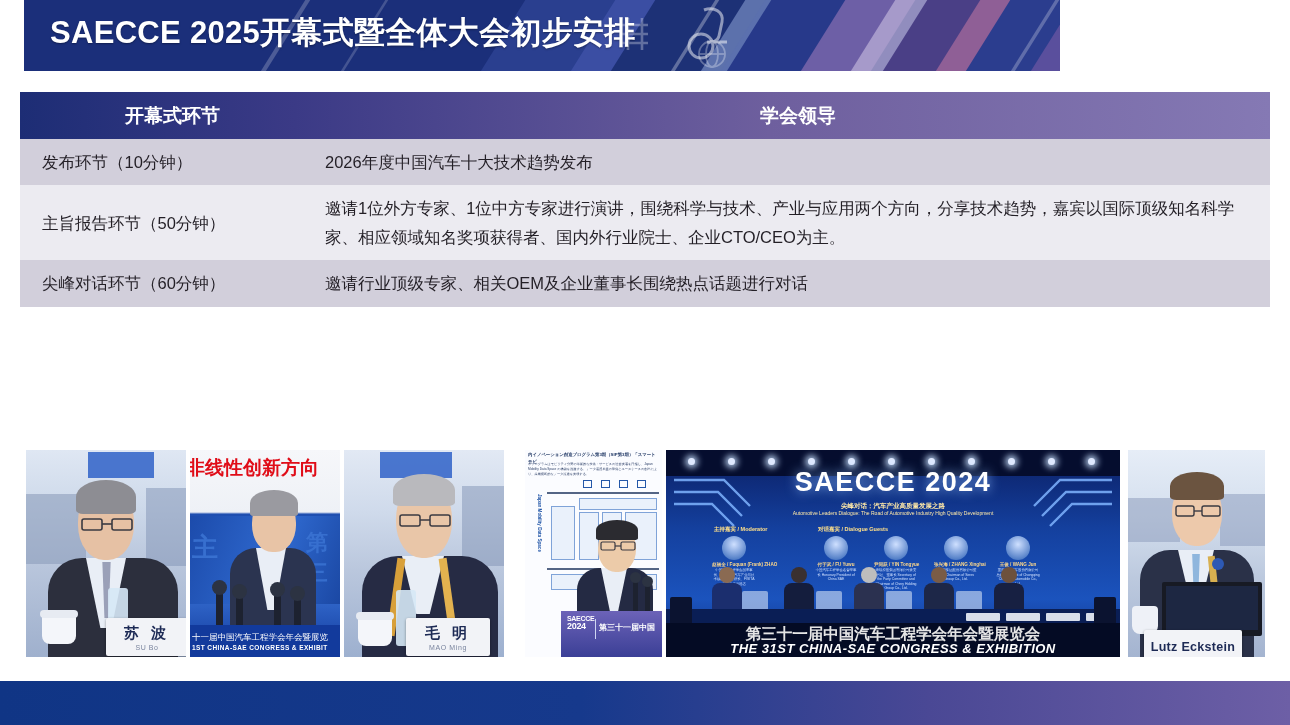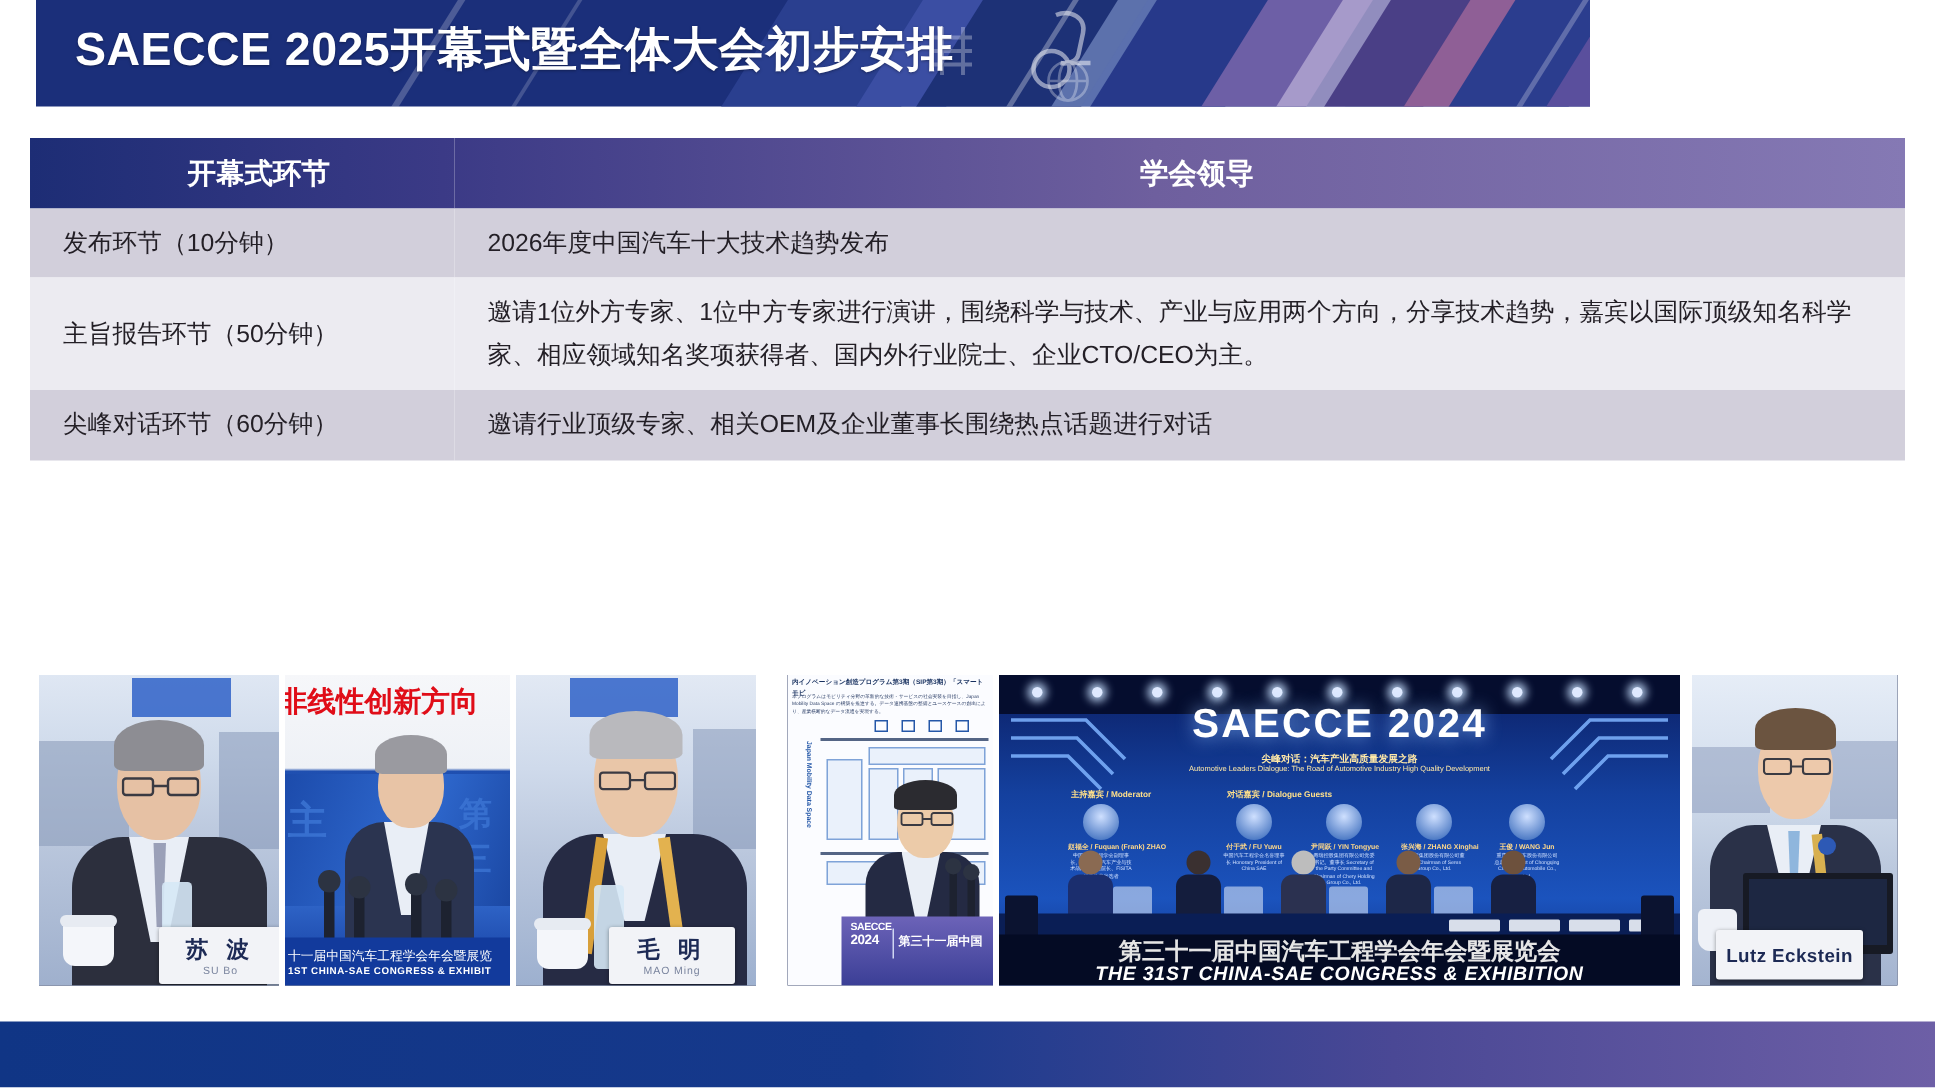--- a/index.html
+++ b/index.html
@@ -437,20 +437,20 @@
     <svg style="position:absolute;left:47px;top:54px;" width="46" height="14" viewBox="0 0 46 14" fill="none" stroke="#3a3a42" stroke-width="1.4">
       <rect x="1" y="2" width="18" height="10" rx="2"></rect>
         <rect x="27" y="2" width="18" height="10" rx="2"></rect>
         <path d="M19 7h8"></path>
     </svg>
     <div style="position:absolute;left:82px;top:106px;width:7px;height:44px;background:#d8b050;transform:rotate(-6deg);"></div>
     <div style="position:absolute;left:84px;top:108px;width:12px;height:12px;border-radius:50%;background:#2d59b5;"></div>
     <div style="position:absolute;left:34px;top:132px;width:100px;height:54px;background:#171a24;border-radius:2px;"></div>
     <div style="position:absolute;left:38px;top:136px;width:92px;height:44px;background:#1d2742;"></div>
     <div style="position:absolute;left:4px;top:156px;width:26px;height:28px;background:#eef1f7;border-radius:4px 4px 8px 8px;"></div>
-    <div class="nameplate latin" style="left:16px;top:170px;width:98px;height:33px;">
+    <div class="nameplate latin" style="left:16px;top:180px;width:98px;height:33px;">
       <span class="cn">Lutz Eckstein</span>
     </div>
   </div>
 
 </div>
 
 <div id="footer"></div>
 
 </body></html>

